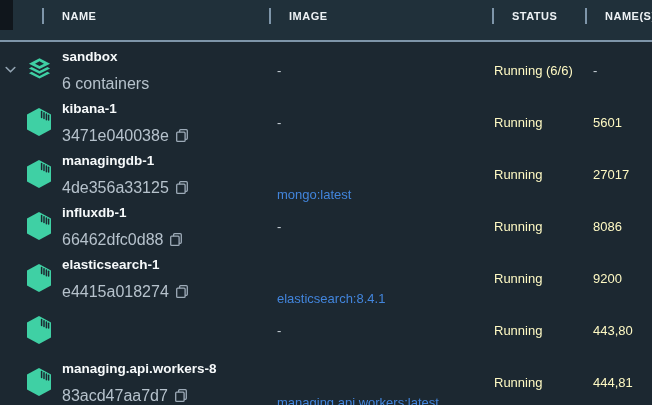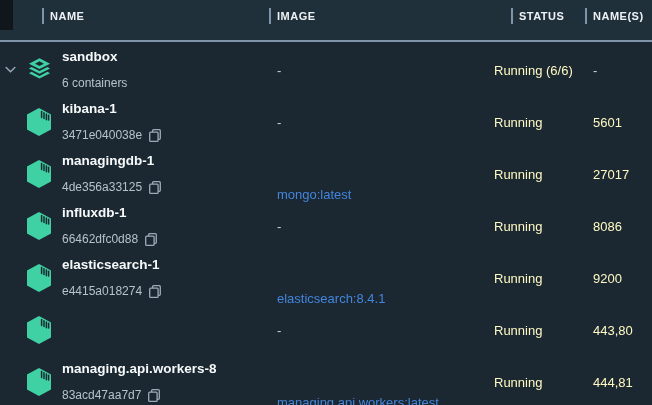--- a/index.html
+++ b/index.html
@@ -11,46 +11,46 @@
   
   .table-header{
     position:absolute;left:0;top:0;width:652px;height:42px;
     background:#20303a;border-bottom:2px solid #7e95a9;box-sizing:border-box;
   }
   .corner-notch{
     position:absolute;left:0;top:0;width:13px;height:30px;background:#10161c;
   }
   .hcol{
     position:absolute;top:8px;height:16px;line-height:16px;
-    border-left:2px solid #7e95a9;padding-left:6px;
+    border-left:2px solid #7e95a9;padding-left:18px;
     font-size:11px;font-weight:700;letter-spacing:0.5px;color:#eef2f5;
   }
   .hcol-name{left:42px}
   .hcol-image{left:269px}
-  .hcol-status{left:511px}
+  .hcol-status{left:492px}
   .hcol-ports{left:585px}
   
   .rows{position:absolute;left:0;top:44px;width:652px;}
   .row{position:relative;width:652px;height:52px;}
   .chevron{
     position:absolute;left:5px;top:50%;transform:translateY(-50%);
     width:11px;height:8px;display:flex;align-items:center;cursor:pointer;
   }
   .row-icon{
     position:absolute;left:25px;top:50%;transform:translateY(-50%);
     width:28px;height:30px;display:flex;align-items:center;justify-content:center;
   }
   .name-block{
     position:absolute;left:62px;top:50%;transform:translateY(-50%);
     display:flex;flex-direction:column;gap:11px;white-space:nowrap;
   }
   .row-title{font-size:13.5px;font-weight:700;color:#f6f9fa;line-height:16px;}
   .row-sub{
     display:flex;align-items:center;gap:6px;
-    font-size:12px;color:#b6c2cc;line-height:15px;
+    font-size:16px;color:#b6c2cc;line-height:15px;
   }
   .copy-btn{
     display:inline-flex;align-items:center;justify-content:center;
     width:14px;height:15px;cursor:pointer;background:none;border:none;padding:0;
   }
   .cell{
     position:absolute;top:50%;transform:translateY(-50%);
     font-size:13px;color:#fef9c3;white-space:nowrap;
   }
   .c-image{left:277px}

